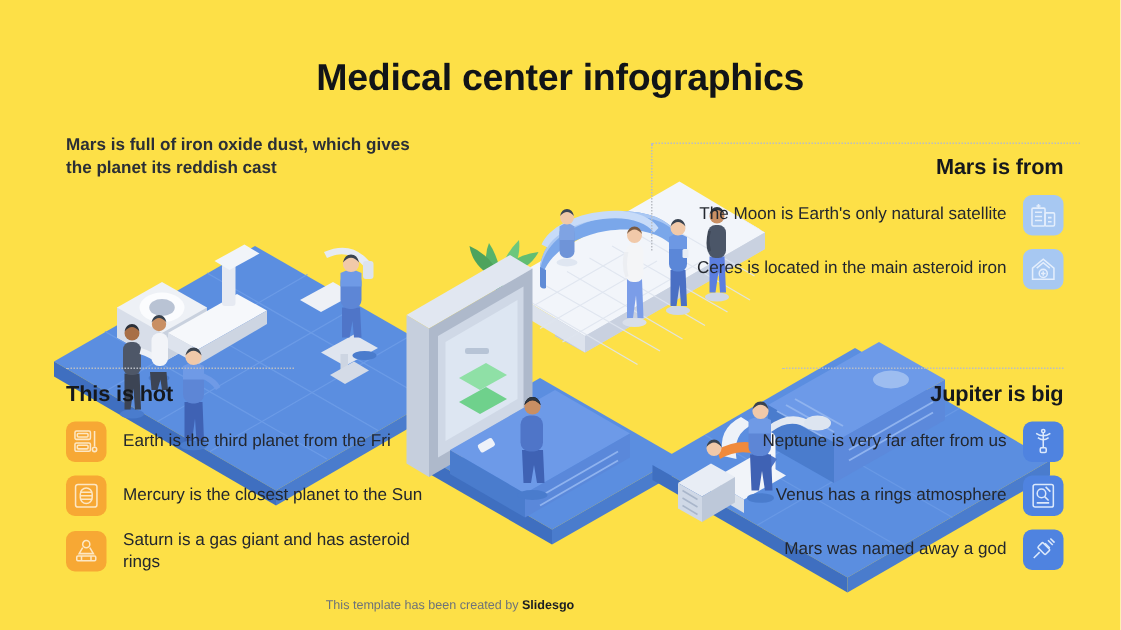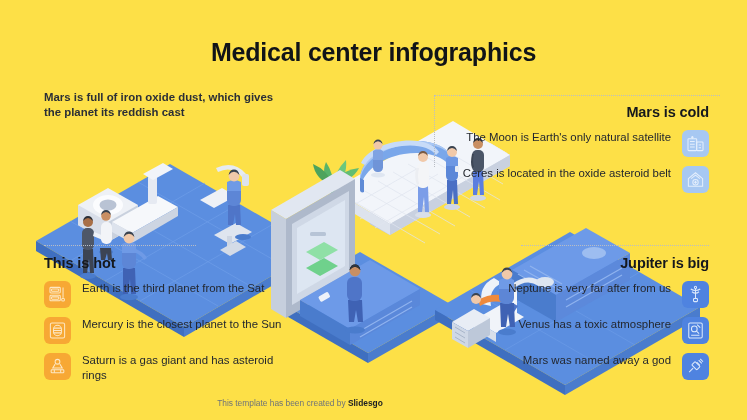--- a/index.html
+++ b/index.html
@@ -42,21 +42,21 @@
   .blk-tl { position: absolute; left: 44px; top: 90px; width: 240px; }
   .blk-tl .sec-head { font-size: 15.5px; margin-bottom: 6px; }
 
   .blk-bl { position: absolute; left: 44px; top: 255px; width: 250px; }
   .blk-tr { position: absolute; right: 38px; top: 104px; width: 260px; text-align: right; }
   .blk-br { position: absolute; right: 38px; top: 255px; width: 260px; text-align: right; }
 
   
   .rows { margin-top: 10px; }
   .row {
-    display: flex; gap: 11px;
+    display: flex; align-items: center; gap: 11px;
     margin-bottom: 9px;
   }
   .row.rtl { flex-direction: row-reverse; }
   .row-text { font-size: 11.4px; line-height: 14.6px; color: #23272e; }
   .row.rtl .row-text { text-align: right; }
 
   
   .tile {
     width: 27px; height: 27px; border-radius: 6px;
     flex: 0 0 27px;
@@ -345,21 +345,21 @@
         <span class="tile orange">
           <svg width="19" height="19" viewBox="0 0 24 24" fill="none" stroke="#fde7c4" stroke-width="1.3">
             <rect x="2.5" y="3" width="13" height="7" rx="1.2"></rect>
             <rect x="4.5" y="5" width="9" height="3" rx="0.8"></rect>
             <rect x="2.5" y="13" width="13" height="7" rx="1.2"></rect>
             <rect x="4.5" y="15" width="9" height="3" rx="0.8"></rect>
             <line x1="19" y1="3" x2="19" y2="16"></line>
             <circle cx="19" cy="18.5" r="1.8"></circle>
           </svg>
         </span>
-        <span class="row-text">Earth is the third planet from the Sat</span>
+        <span class="row-text">Earth is the third planet from the Fri</span>
       </div>
       <div class="row">
         <span class="tile orange">
           <svg width="19" height="19" viewBox="0 0 24 24" fill="none" stroke="#fde7c4" stroke-width="1.3">
             <rect x="3" y="2.5" width="18" height="19" rx="2"></rect>
             <rect x="7" y="5.5" width="10" height="13" rx="5"></rect>
             <line x1="7" y1="9" x2="17" y2="9"></line>
             <line x1="7" y1="12" x2="17" y2="12"></line>
             <line x1="7" y1="15" x2="17" y2="15"></line>
           </svg>
@@ -375,21 +375,21 @@
             <line x1="8" y1="16" x2="8" y2="20"></line>
             <line x1="16" y1="16" x2="16" y2="20"></line>
           </svg>
         </span>
         <span class="row-text">Saturn is a gas giant and has asteroid rings</span>
       </div>
     </div>
   </div>
 
   <div class="blk-tr">
-    <div class="sec-head">Mars is cold</div>
+    <div class="sec-head">Mars is from</div>
     <div class="rows">
       <div class="row rtl">
         <span class="tile blue-lt">
           <svg width="19" height="19" viewBox="0 0 24 24" fill="none" stroke="#e4eefc" stroke-width="1.3">
             <rect x="2.5" y="6" width="11" height="15" rx="1"></rect>
             <rect x="13.5" y="10" width="8" height="11" rx="1"></rect>
             <line x1="5" y1="9.5" x2="11" y2="9.5"></line>
             <line x1="5" y1="13" x2="11" y2="13"></line>
             <line x1="5" y1="16.5" x2="11" y2="16.5"></line>
             <line x1="16" y1="14" x2="19" y2="14"></line>
@@ -401,21 +401,21 @@
       </div>
       <div class="row rtl">
         <span class="tile blue-lt">
           <svg width="19" height="19" viewBox="0 0 24 24" fill="none" stroke="#e4eefc" stroke-width="1.3">
             <path d="M3 11 L12 3.5 L21 11 L21 20.5 L3 20.5 Z"></path>
             <path d="M6.5 11 L12 6.5 L17.5 11"></path>
             <circle cx="12" cy="15.5" r="3.4"></circle>
             <path d="M12 13.6 L12 17.4 M10.1 15.5 L13.9 15.5"></path>
           </svg>
         </span>
-        <span class="row-text">Ceres is located in the oxide asteroid belt</span>
+        <span class="row-text">Ceres is located in the main asteroid iron</span>
       </div>
     </div>
   </div>
 
   <div class="blk-br">
     <div class="sec-head">Jupiter is big</div>
     <div class="rows">
       <div class="row rtl">
         <span class="tile blue-dk">
           <svg width="19" height="19" viewBox="0 0 24 24" fill="none" stroke="#dce9fb" stroke-width="1.3">
@@ -431,21 +431,21 @@
       <div class="row rtl">
         <span class="tile blue-dk">
           <svg width="19" height="19" viewBox="0 0 24 24" fill="none" stroke="#dce9fb" stroke-width="1.3">
             <rect x="3.5" y="2.5" width="17" height="19" rx="1.6"></rect>
             <circle cx="10.5" cy="10" r="3.6"></circle>
             <line x1="13.2" y1="12.7" x2="16.5" y2="16"></line>
             <line x1="6.5" y1="18" x2="17" y2="18"></line>
             <path d="M14 4.5 L18 8.5"></path>
           </svg>
         </span>
-        <span class="row-text">Venus has a toxic atmosphere</span>
+        <span class="row-text">Venus has a rings atmosphere</span>
       </div>
       <div class="row rtl">
         <span class="tile blue-dk">
           <svg width="19" height="19" viewBox="0 0 24 24" fill="none" stroke="#dce9fb" stroke-width="1.3">
             <path d="M4 19 L9 14"></path>
             <rect x="8" y="8" width="9" height="6" rx="1" transform="rotate(45 12.5 11)"></rect>
             <path d="M16 4 L20 8"></path>
             <path d="M13.5 6.5 L17.5 10.5"></path>
             <path d="M18 2.5 L21.5 6"></path>
           </svg>

